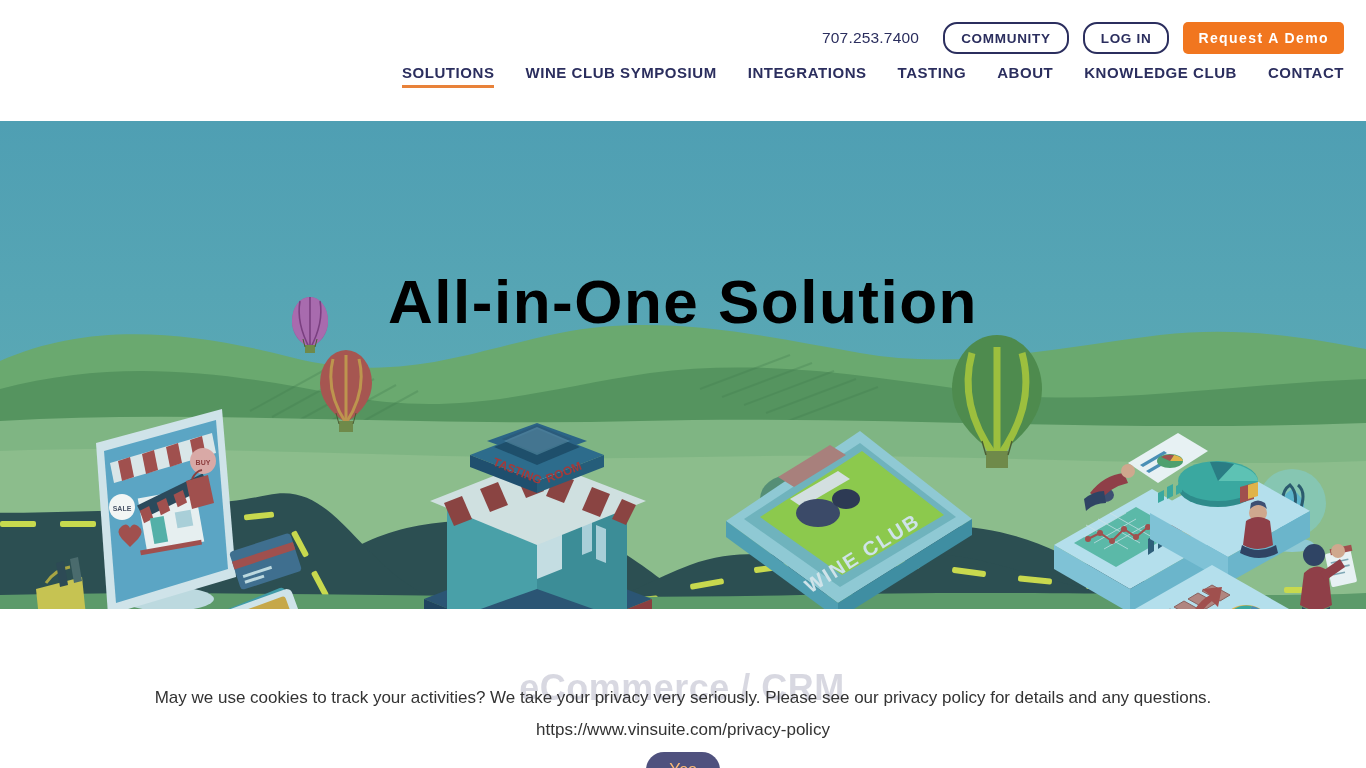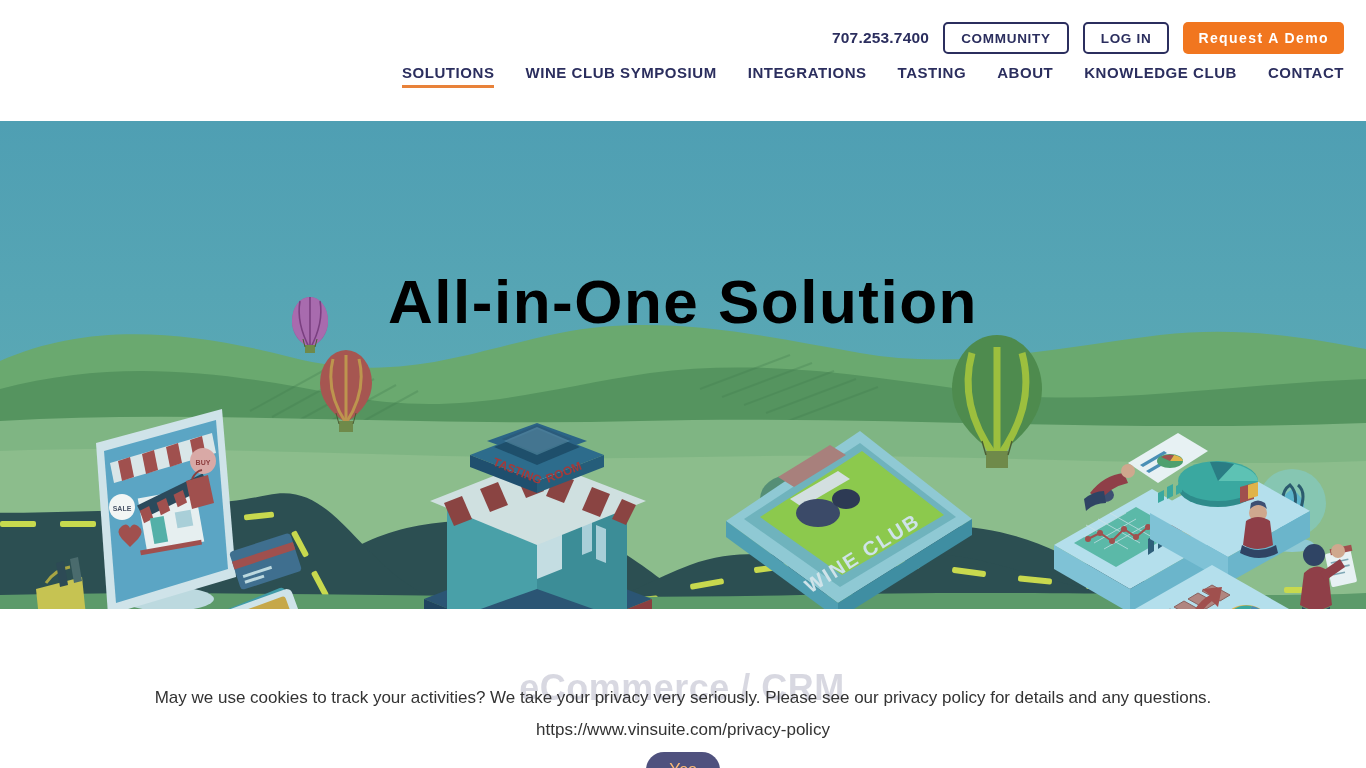--- a/index.html
+++ b/index.html
@@ -18,29 +18,29 @@
   }
   .utility-bar {
     display: flex; align-items: center; justify-content: flex-end;
     gap: 14px;
     padding: 20px 22px 0 0;
     height: 56px;
   }
   .phone-number {
     color: #2b2e5e;
     font-size: 15.5px;
-    font-weight: bold;
+    font-weight: normal;
     letter-spacing: .2px;
-    margin-right: 0;
+    margin-right: 10px;
   }
   .btn-outline {
     display: inline-flex; align-items: center; justify-content: center;
     height: 32px; padding: 0 16px;
     border: 2px solid #2b2e5e;
-    border-radius: 5px;
+    border-radius: 14px;
     color: #2b2e5e;
     background: #fff;
     font-size: 13.5px;
     font-weight: bold;
     letter-spacing: .7px;
     cursor: pointer;
     white-space: nowrap;
   }
   .btn-demo {
     display: inline-flex; align-items: center; justify-content: center;

